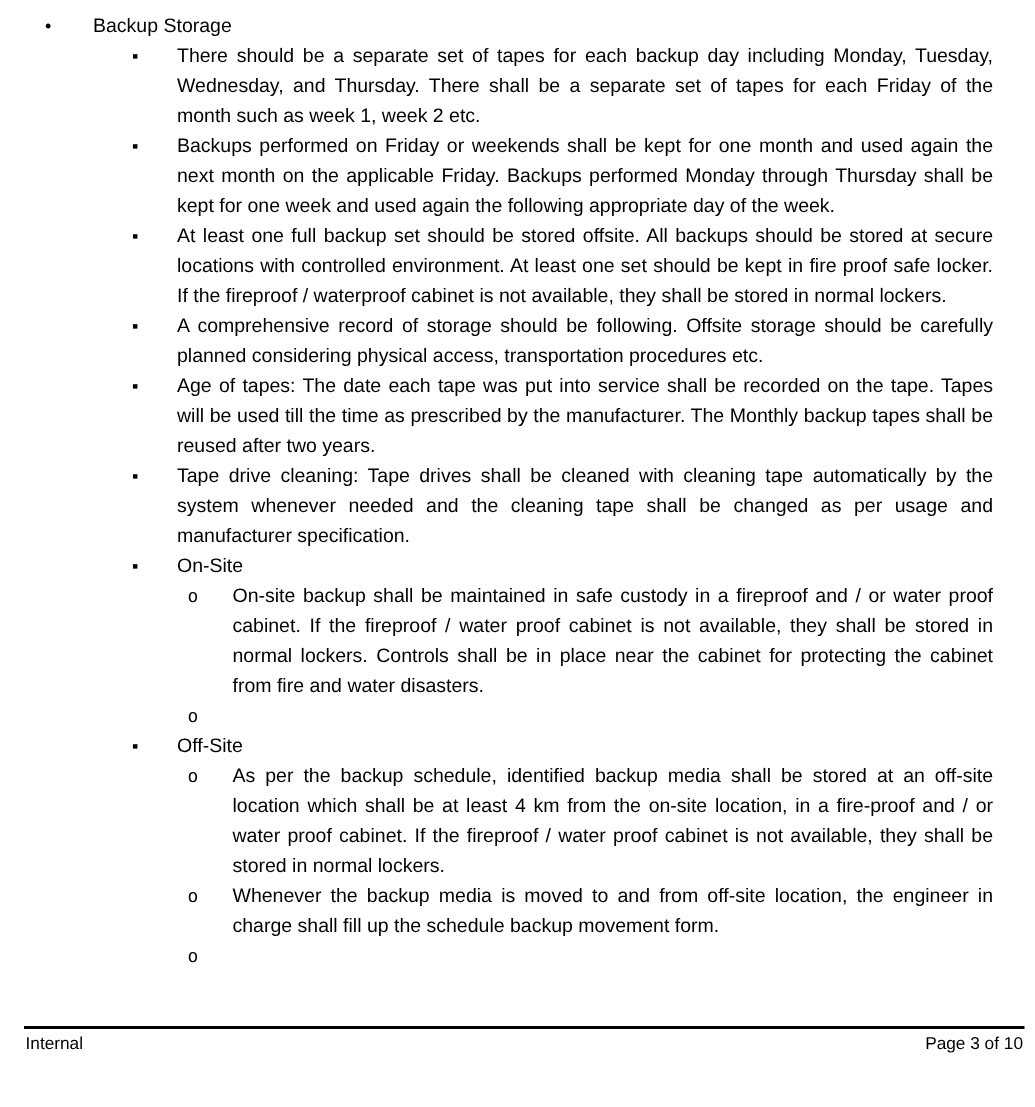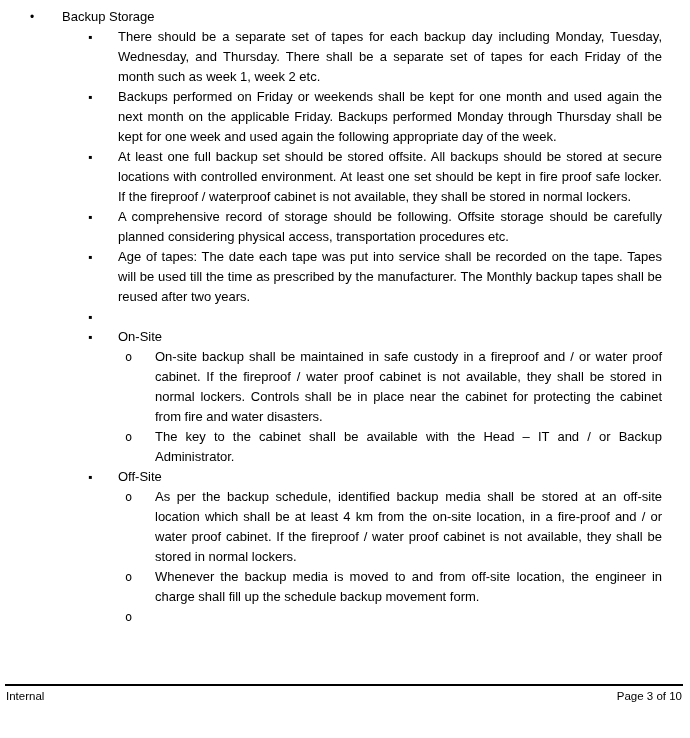--- a/index.html
+++ b/index.html
@@ -33,21 +33,21 @@
   .bullet {
     flex: 0 0 auto;
     display: inline-block;
     color: #000000;
   }
   .b1 { font-size: 12px; }
   .b2 { font-size: 12px; }
   .b3 { font-family: "DejaVu Sans Mono", monospace; font-size: 12px; }
   .footer {
     position: absolute;
-    left: 5px;
+    left: 16px;
     right: 7px;
     top: 684px;
   }
   .footer-rule {
     border-top: 2px solid #000000;
     height: 0;
   }
   .footer-row {
     display: flex;
     justify-content: space-between;
@@ -81,32 +81,32 @@
         <div class="li level-2">
           <span class="bullet b2">▪</span>
           <span class="text">A comprehensive record of storage should be following. Offsite storage should be carefully planned considering physical access, transportation procedures etc.</span>
         </div>
         <div class="li level-2">
           <span class="bullet b2">▪</span>
           <span class="text">Age of tapes: The date each tape was put into service shall be recorded on the tape. Tapes will be used till the time as prescribed by the manufacturer. The Monthly backup tapes shall be reused after two years.</span>
         </div>
         <div class="li level-2">
           <span class="bullet b2">▪</span>
+          <span class="text">Tape drive cleaning: Tape drives shall be cleaned with cleaning tape automatically by the system whenever needed and the cleaning tape shall be changed as per usage and manufacturer specification.</span>
         </div>
         <div class="li level-2">
           <span class="bullet b2">▪</span>
           <span class="text">On-Site</span>
         </div>
         <div class="li level-3">
           <span class="bullet b3">o</span>
           <span class="text">On-site backup shall be maintained in safe custody in a fireproof and / or water proof cabinet. If the fireproof / water proof cabinet is not available, they shall be stored in normal lockers. Controls shall be in place near the cabinet for protecting the cabinet from fire and water disasters.</span>
         </div>
         <div class="li level-3">
           <span class="bullet b3">o</span>
-          <span class="text">The key to the cabinet shall be available with the Head – IT and / or Backup Administrator.</span>
         </div>
         <div class="li level-2">
           <span class="bullet b2">▪</span>
           <span class="text">Off-Site</span>
         </div>
         <div class="li level-3">
           <span class="bullet b3">o</span>
           <span class="text">As per the backup schedule, identified backup media shall be stored at an off-site location which shall be at least 4 km from the on-site location, in a fire-proof and / or water proof cabinet. If the fireproof / water proof cabinet is not available, they shall be stored in normal lockers.</span>
         </div>
         <div class="li level-3">

